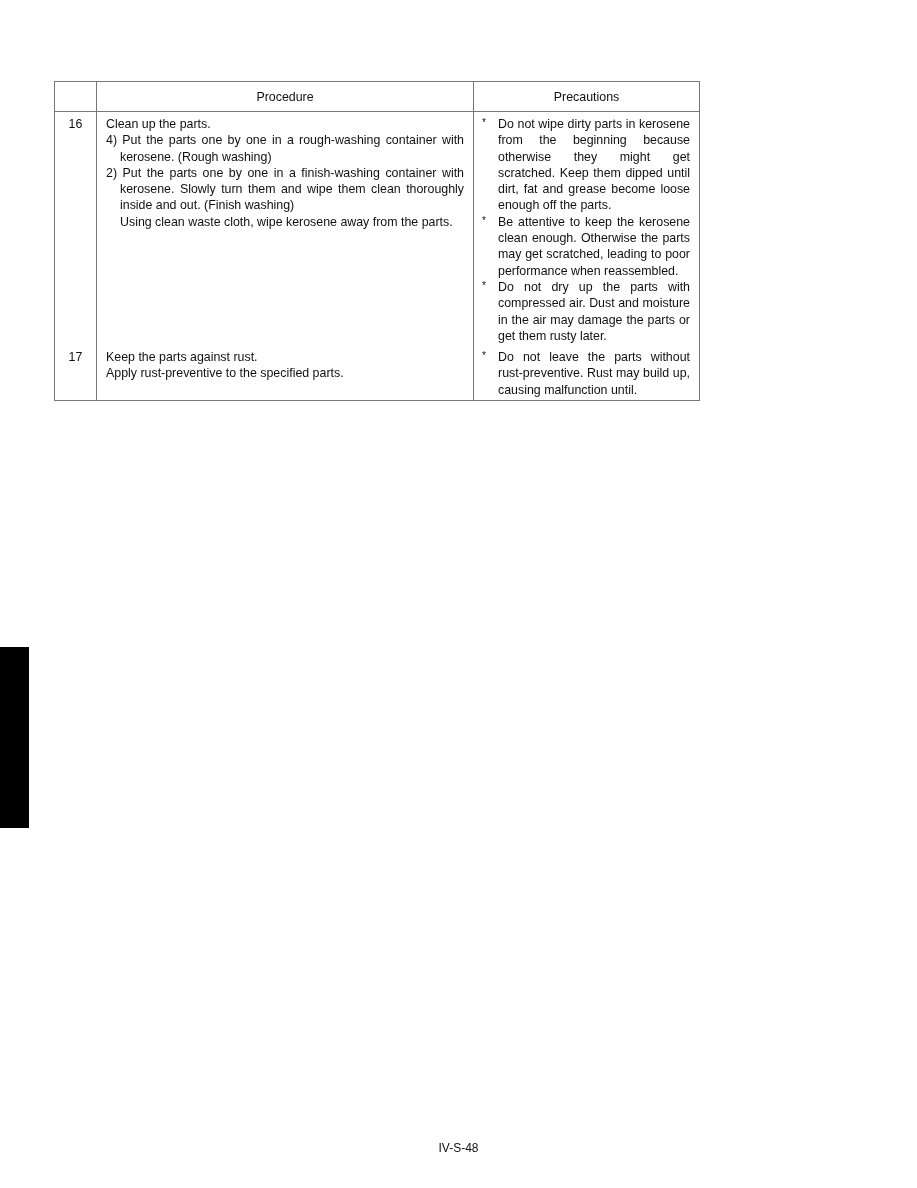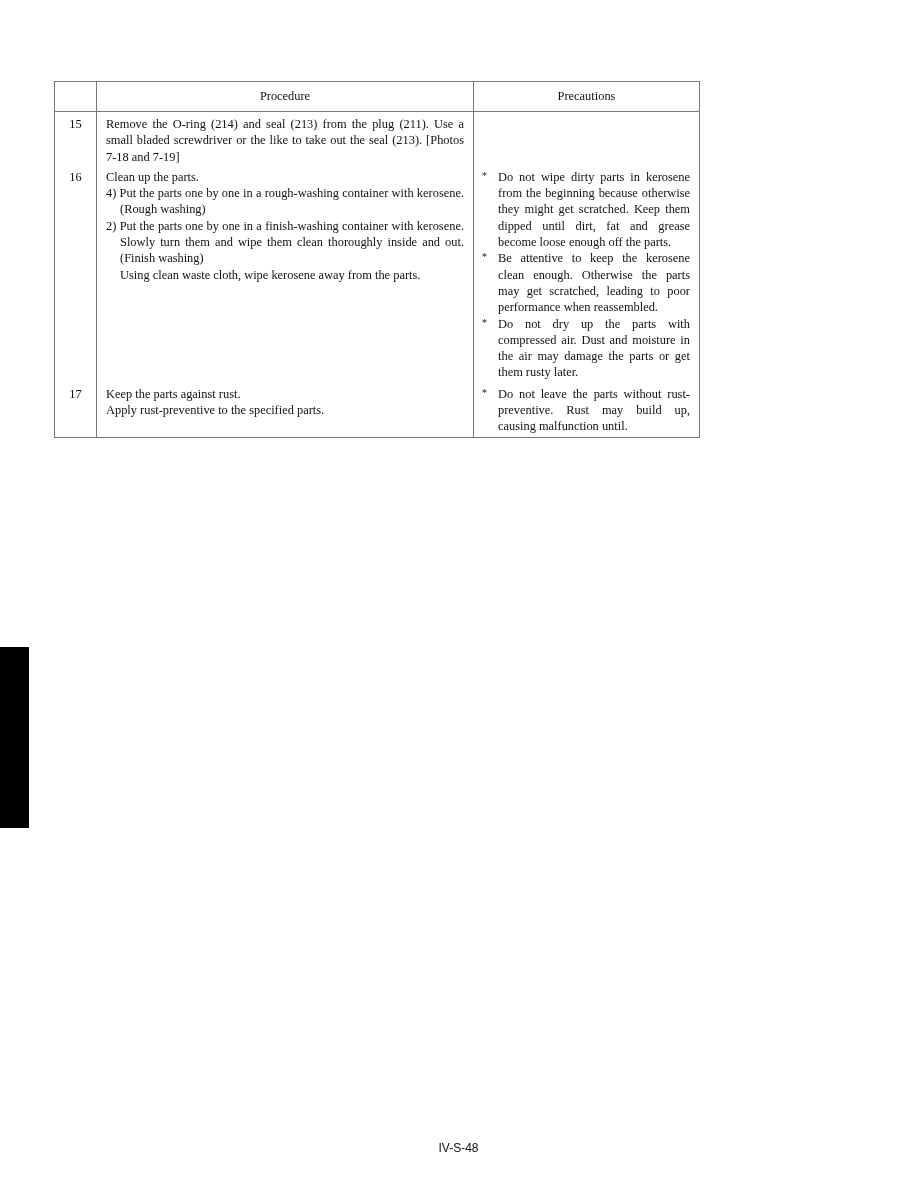--- a/index.html
+++ b/index.html
@@ -1,19 +1,19 @@
 <!DOCTYPE html>
 <html><head>
 <meta charset="utf-8">
 <style>
   html, body { margin:0; padding:0; background:#fff; }
   body { width:917px; height:1188px; position:relative; overflow:hidden;
          font-family:"Liberation Sans", sans-serif; color:#111; font-size:12.4px; }
   .tbl { position:absolute; left:54px; top:81px; width:646px;
-         border:1px solid #777; border-collapse:collapse; table-layout:fixed;font-family:Liberation Serif, serif; }
+         border:1px solid #777; border-collapse:collapse; table-layout:fixed; }
   .tbl th, .tbl td { border-left:1px solid #777; border-right:1px solid #777; vertical-align:top; }
   .tbl th { font-weight:normal; height:27px; border-bottom:1px solid #777; text-align:center; vertical-align:middle; }
   .c-num { width:42px; }
   .c-proc { width:377px; }
   .num { text-align:center; padding-top:4px; line-height:16.3px; }
   .proc { padding:4px 9px 0 9px; line-height:16.3px; text-align:justify; }
   .prec { padding:4px 9px 0 8px; line-height:16.3px; }
   .pl { margin:0; }
   .indent { padding-left:14px; text-indent:-14px; }
   .cont { padding-left:14px; }
@@ -33,27 +33,20 @@
       <col>
     </colgroup>
   <thead>
     <tr>
       <th></th>
       <th>Procedure</th>
       <th>Precautions</th>
     </tr>
   </thead>
   <tbody>
-    <tr>
-      <td class="num">15</td>
-      <td class="proc">
-        <p class="pl">Remove the O-ring (214) and seal (213) from the plug (211). Use a small bladed screwdriver or the like to take out the seal (213). [Photos 7-18 and 7-19]</p>
-      </td>
-      <td class="prec"></td>
-    </tr>
     <tr>
       <td class="num">16</td>
       <td class="proc">
         <p class="pl">Clean up the parts.</p>
         <p class="pl indent">4) Put the parts one by one in a rough-washing container with kerosene. (Rough washing)</p>
         <p class="pl indent">2) Put the parts one by one in a finish-washing container with kerosene. Slowly turn them and wipe them clean thoroughly inside and out. (Finish washing)</p>
         <p class="pl cont">Using clean waste cloth, wipe kerosene away from the parts.</p>
       </td>
       <td class="prec">
         <div class="bul">

